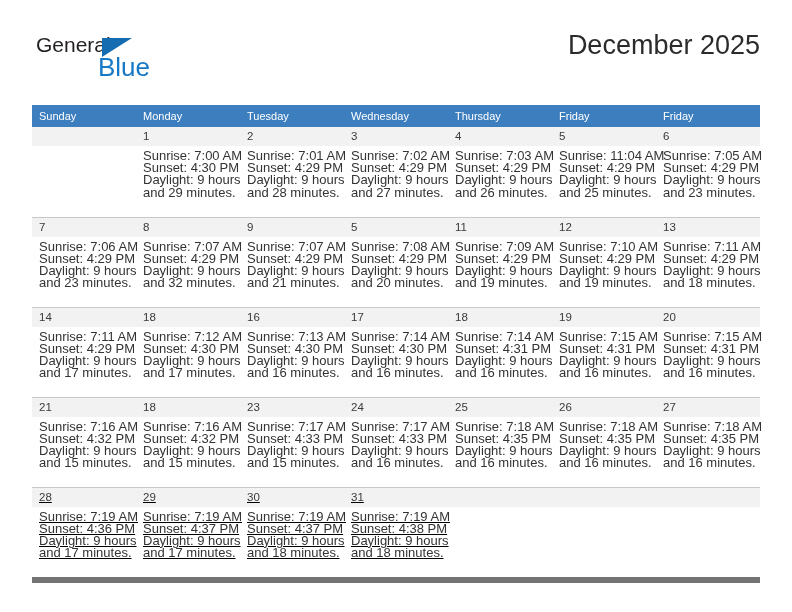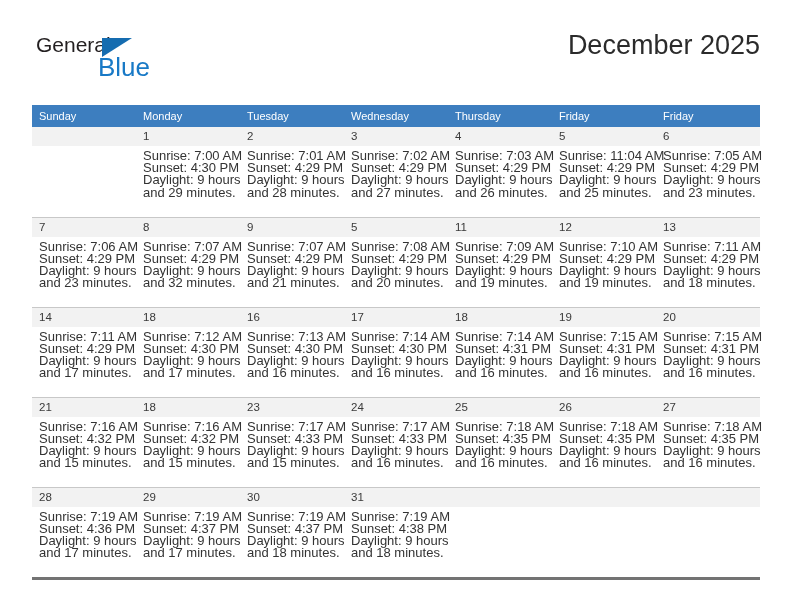--- a/index.html
+++ b/index.html
@@ -102,21 +102,21 @@
   .calendar td {
     vertical-align: top;
     padding: 0;
     border: none;
     width: 104px;
   }
   .week-row td {
     border-bottom: 1px solid #c8c8c8;
     height: 90px;
   }
-  .week-row:last-child td { border-bottom: 3px solid #737373; }
+  .week-row:last-child td { border-bottom: 6px solid #737373; text-decoration: underline; }
 
   .cell-inner {
     position: relative;
     height: 89px;
   }
   .daynum {
     background: #f2f2f2;
     font-size: 11.5px;
     color: #3a3a3a;
     padding: 3px 0 3px 7px;

